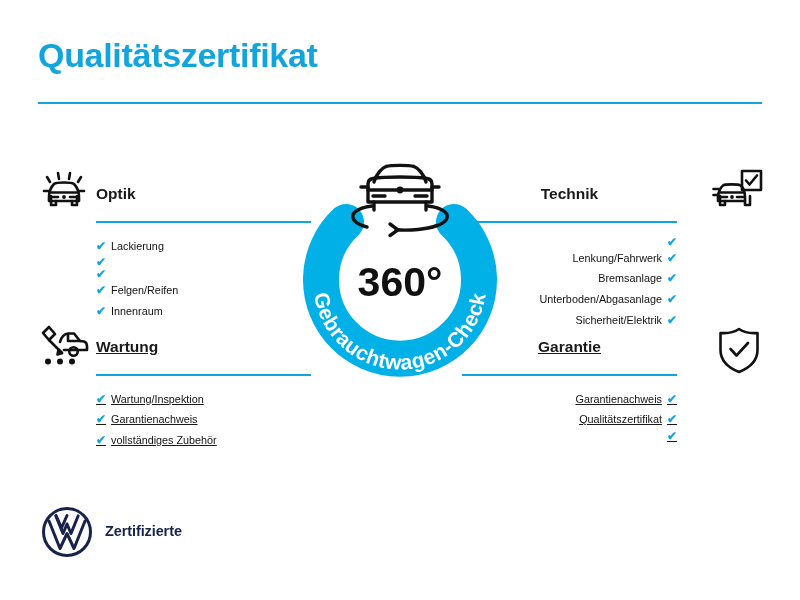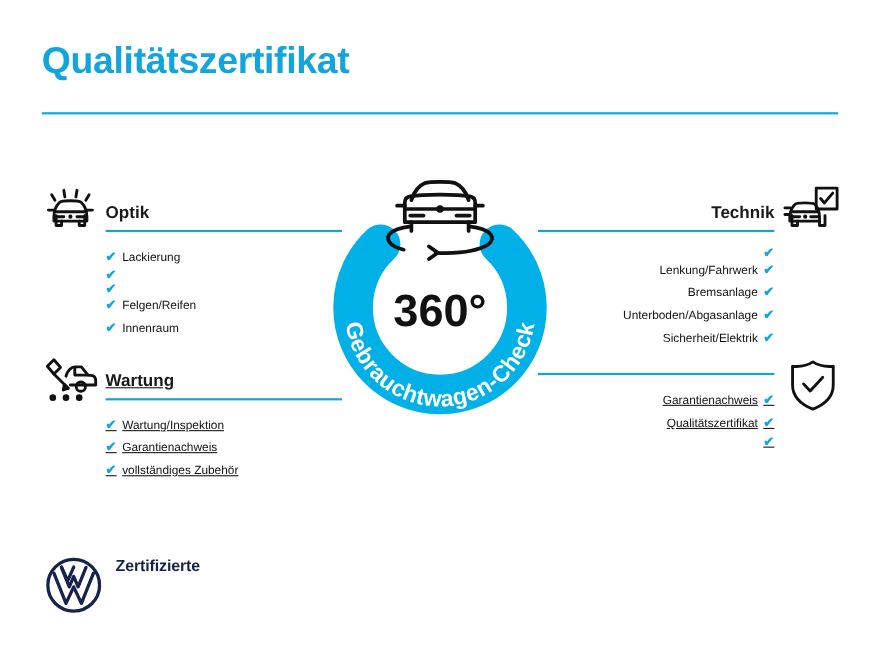--- a/index.html
+++ b/index.html
@@ -43,31 +43,31 @@
     height: 2px;
     background: #12a5dd;
   }
 
   
   .block {
     position: absolute;
     width: 215px;
   }
   .block.left  { left: 96px; }
-  .block.right { left: 489px; text-align: right; }
+  .block.right { left: 462px; text-align: center; }
 
   .block-top-optik   { top: 186px; }
   .block-top-wartung { top: 339px; text-decoration: underline; }
 
   .block-head {
     font-size: 15.5px;
     font-weight: bold;
     color: #1a1a1a;
     line-height: 1;
-    padding-bottom: 7px;
+    padding-bottom: 19px;
     white-space: nowrap;
   }
   .block-rule {
     height: 2px;
     background: #12a5dd;
     width: 100%;
   }
   .block-list {
     list-style: none;
     margin: 0;
@@ -115,20 +115,21 @@
     height: 230px;
   }
   .badge svg { display: block; width: 100%; height: 100%; overflow: visible; }
 
   
   .vw-lockup {
     position: absolute;
     left: 41px;
     top: 506px;
     display: flex;
+    align-items: center;
     gap: 12px;
   }
   .vw-mark { width: 52px; height: 52px; }
   .vw-mark svg { display: block; width: 100%; height: 100%; }
   .vw-text {
     font-size: 14.5px;
     font-weight: bold;
     line-height: 1.32;
     color: #17234a;
     letter-spacing: -0.1px;
@@ -258,20 +259,21 @@
     </ul>
   </div>
 
   <div class="q-icon icon-garantie">
     <svg viewBox="0 0 46 48" fill="none" stroke="#111" stroke-width="2.6" stroke-linecap="round" stroke-linejoin="round">
       <path d="M23 3 C17 7 10 7.5 4.5 7 L4.5 24 C4.5 35 13 42 23 46 C33 42 41.5 35 41.5 24 L41.5 7 C36 7.5 29 7 23 3 Z"></path>
       <path d="M14.5 23 L20.5 29.5 L32 17"></path>
     </svg>
   </div>
   <div class="block right block-top-wartung">
+    <div class="block-head">Garantie</div>
     <div class="block-rule"></div>
     <ul class="block-list">
       <li>
           <span>Garantienachweis</span>
           <span class="chk">✔</span>
         </li>
       <li>
           <span>Qualitätszertifikat</span>
           <span class="chk">✔</span>
         </li>

